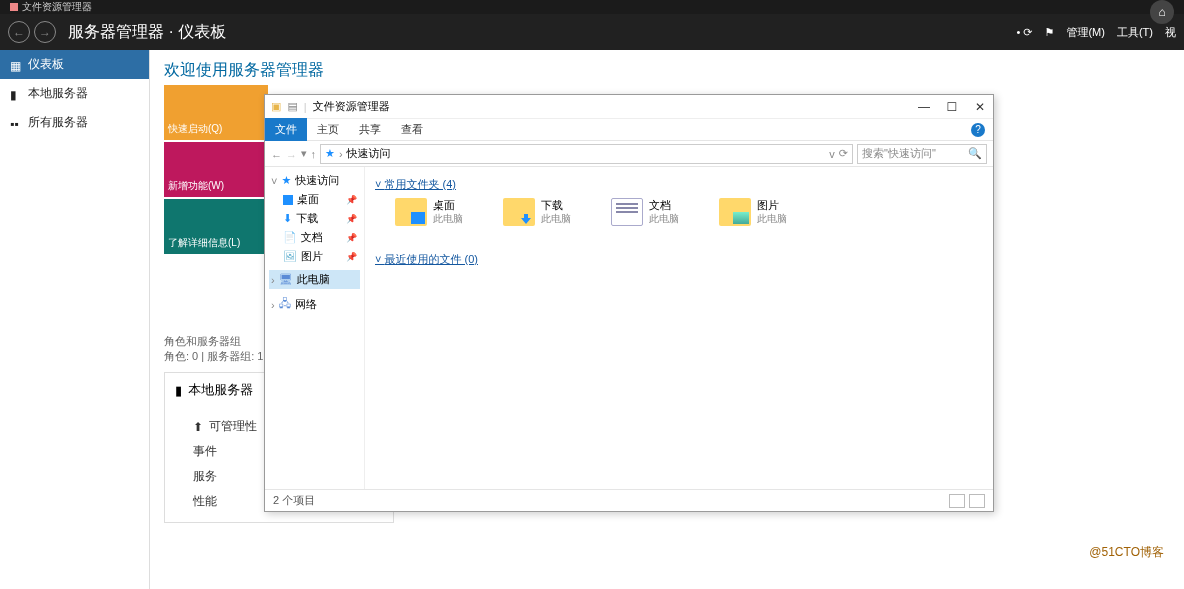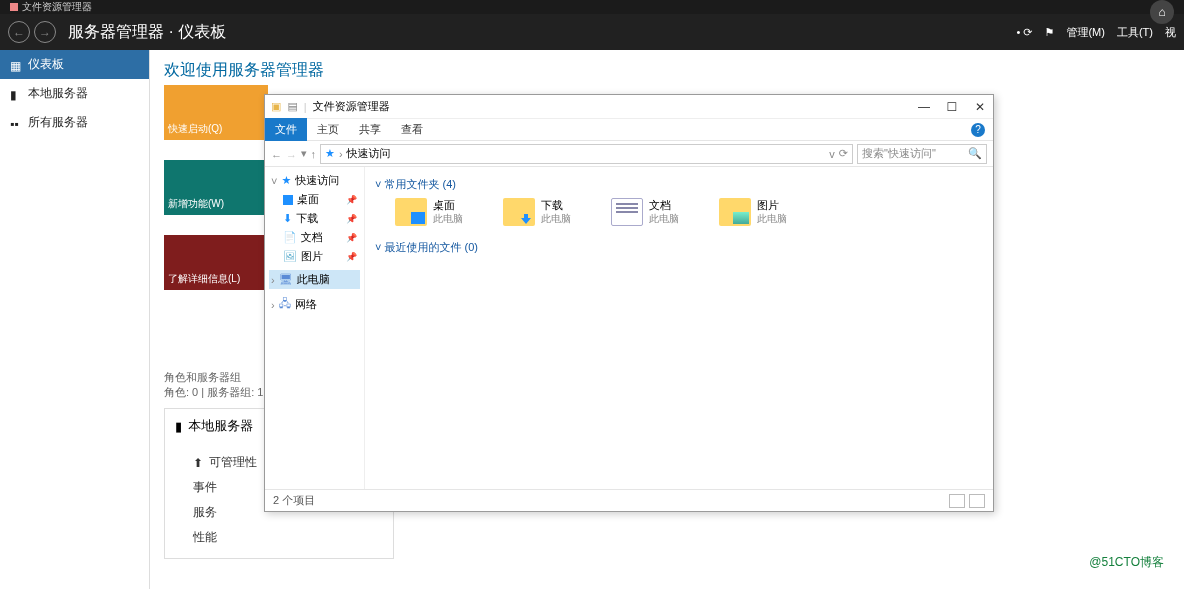--- a/index.html
+++ b/index.html
@@ -27,42 +27,42 @@
 
 .main{flex:1; background:#fff; padding:10px 14px; position:relative;}
 .welcome{font-size:16px;color:#0369a1;margin-bottom:4px;}
 .tiles{display:flex;gap:2px;}
 .tile{width:104px;height:55px;color:#fff;font-size:10px;display:flex;align-items:flex-end;padding:4px;}
 .rolegroup{margin-top:80px;font-size:11px;color:#666;}
 .localbox{border:1px solid #ddd;width:230px;margin-top:8px;padding:8px 10px;font-size:12px;}
 .localbox h3{font-size:13px;font-weight:normal;margin-bottom:8px;display:flex;align-items:center;gap:6px;border-bottom:1px solid transparent;padding-bottom:6px;}
 .localbox .row{padding:4px 0 4px 18px;color:#333;font-size:12px;}
 .mg{color:#1a8a1a;display:flex;align-items:center;gap:6px;}
-.watermark{position:absolute;right:20px;bottom:18px;color:#15803d;font-size:12px;}
+.watermark{position:absolute;right:20px;bottom:28px;color:#a16207;font-size:12px;}
 
 
 .explorer{position:absolute; left:264px; top:94px; width:730px; height:418px; background:#fff; border:1px solid #9a9a9a; box-shadow:2px 2px 8px rgba(0,0,0,.2); display:flex; flex-direction:column; z-index:10;}
 .ex-title{height:24px;display:flex;align-items:center;font-size:11px;padding:0 6px;gap:6px;border-bottom:1px solid #eee;}
 .ex-title .wbtns{margin-left:auto;display:flex;gap:14px;color:#333;font-size:12px;}
 .wbtn{width:14px;text-align:center;}
 .ex-ribbon{height:22px;display:flex;align-items:center;font-size:11px;border-bottom:1px solid #e5e5e5;}
 .ex-ribbon .tab{padding:4px 10px;color:#333;}
 .ex-ribbon .tab.active{background:#1979ca;color:#fff;}
 .ex-ribbon .help{margin-left:auto;margin-right:8px;width:14px;height:14px;border-radius:50%;background:#1979ca;color:#fff;font-size:10px;display:flex;align-items:center;justify-content:center;}
 .ex-addr{height:26px;display:flex;align-items:center;gap:4px;padding:0 6px;font-size:11px;border-bottom:1px solid #e5e5e5;}
 .addrbox{flex:1;border:1px solid #ccc;height:20px;display:flex;align-items:center;padding:0 4px;gap:4px;}
 .searchbox{width:130px;border:1px solid #ccc;height:20px;display:flex;align-items:center;padding:0 4px;color:#888;}
 .searchbox .mag{margin-left:auto;}
 .ex-body{flex:1;display:flex;overflow:hidden;}
 .ex-tree{width:100px;border-right:1px solid #eee;font-size:11px;padding:4px;}
 .tree-item{display:flex;align-items:center;gap:4px;padding:2px;white-space:nowrap;}
 .tree-item.sel{background:#cde6f7;}
 .pin{color:#888;margin-left:auto;font-size:9px;}
 .ex-content{flex:1;padding:6px 10px;font-size:11px;overflow:auto;}
-.grp{color:#1558a0;font-size:11px;margin:4px 0 6px;}
+.grp{color:#1558a0;font-size:11px;margin:4px 0 6px;text-decoration:underline;}
 .folders{display:flex;gap:40px;padding-left:20px;flex-wrap:wrap;}
 .fitem{display:flex;align-items:center;gap:6px;}
 .fic{width:32px;height:28px;background:#ffd86b;border-radius:2px;position:relative;}
 .fic.blue::after{content:"";position:absolute;right:2px;bottom:2px;width:14px;height:12px;background:#1e90ff;}
 .fic.dl::after{content:"";position:absolute;right:4px;bottom:2px;width:10px;height:10px;background:#1e90ff;clip-path:polygon(50% 100%,0 40%,30% 40%,30% 0,70% 0,70% 40%,100% 40%);}
 .fic.doc{background:#fff;border:1px solid #aac;}
 .fic.doc::after{content:"";position:absolute;left:4px;top:4px;right:4px;height:2px;background:#88a;box-shadow:0 4px #88a,0 8px #88a;}
 .fic.pic::after{content:"";position:absolute;right:2px;bottom:2px;width:16px;height:12px;background:linear-gradient(#7ec,#4a9);}
 .flabel{font-size:11px;line-height:13px;}
 .flabel .sub{color:#888;font-size:10px;}
@@ -104,28 +104,28 @@
     </div>
     <div class="item">
       <span class="lefticon">▪▪</span>
       <span>所有服务器</span>
     </div>
   </div>
 
   <div class="main">
     <div class="welcome">欢迎使用服务器管理器</div>
     <div class="tiles">
-      <div style="display:flex;flex-direction:column;gap:20px;">
+      <div style="display:flex;flex-direction:column;gap:2px;">
         <div class="tile" style="background:#f0a030">
           <span>快速启动(Q)</span>
         </div>
+        <div class="tile" style="background:#be185d">
+          <span>新增功能(W)</span>
+        </div>
         <div class="tile" style="background:#0f766e">
-          <span>新增功能(W)</span>
-        </div>
-        <div class="tile" style="background:#7f1d1d">
           <span>了解详细信息(L)</span>
         </div>
       </div>
     </div>
 
     <div class="rolegroup">
       <div>角色和服务器组</div>
       <div>角色: 0 | 服务器组: 1 | 服务器</div>
     </div>
 
@@ -244,21 +244,21 @@
             </div>
         </div>
         <div class="fitem">
           <div class="fic pic"></div>
           <div class="flabel">
               <div>图片</div>
               <div class="sub">此电脑</div>
             </div>
         </div>
       </div>
-      <div class="grp" style="margin-top:14px">˅ <span>最近使用的文件 (0)</span></div>
+      <div class="grp" style="margin-top:26px">˅ <span>最近使用的文件 (0)</span></div>
     </div>
   </div>
   <div class="ex-status">
     <span>2 个项目</span>
     <div class="viewbtns">
       <div class="vbtn"></div>
       <div class="vbtn"></div>
     </div>
   </div>
 </div>

